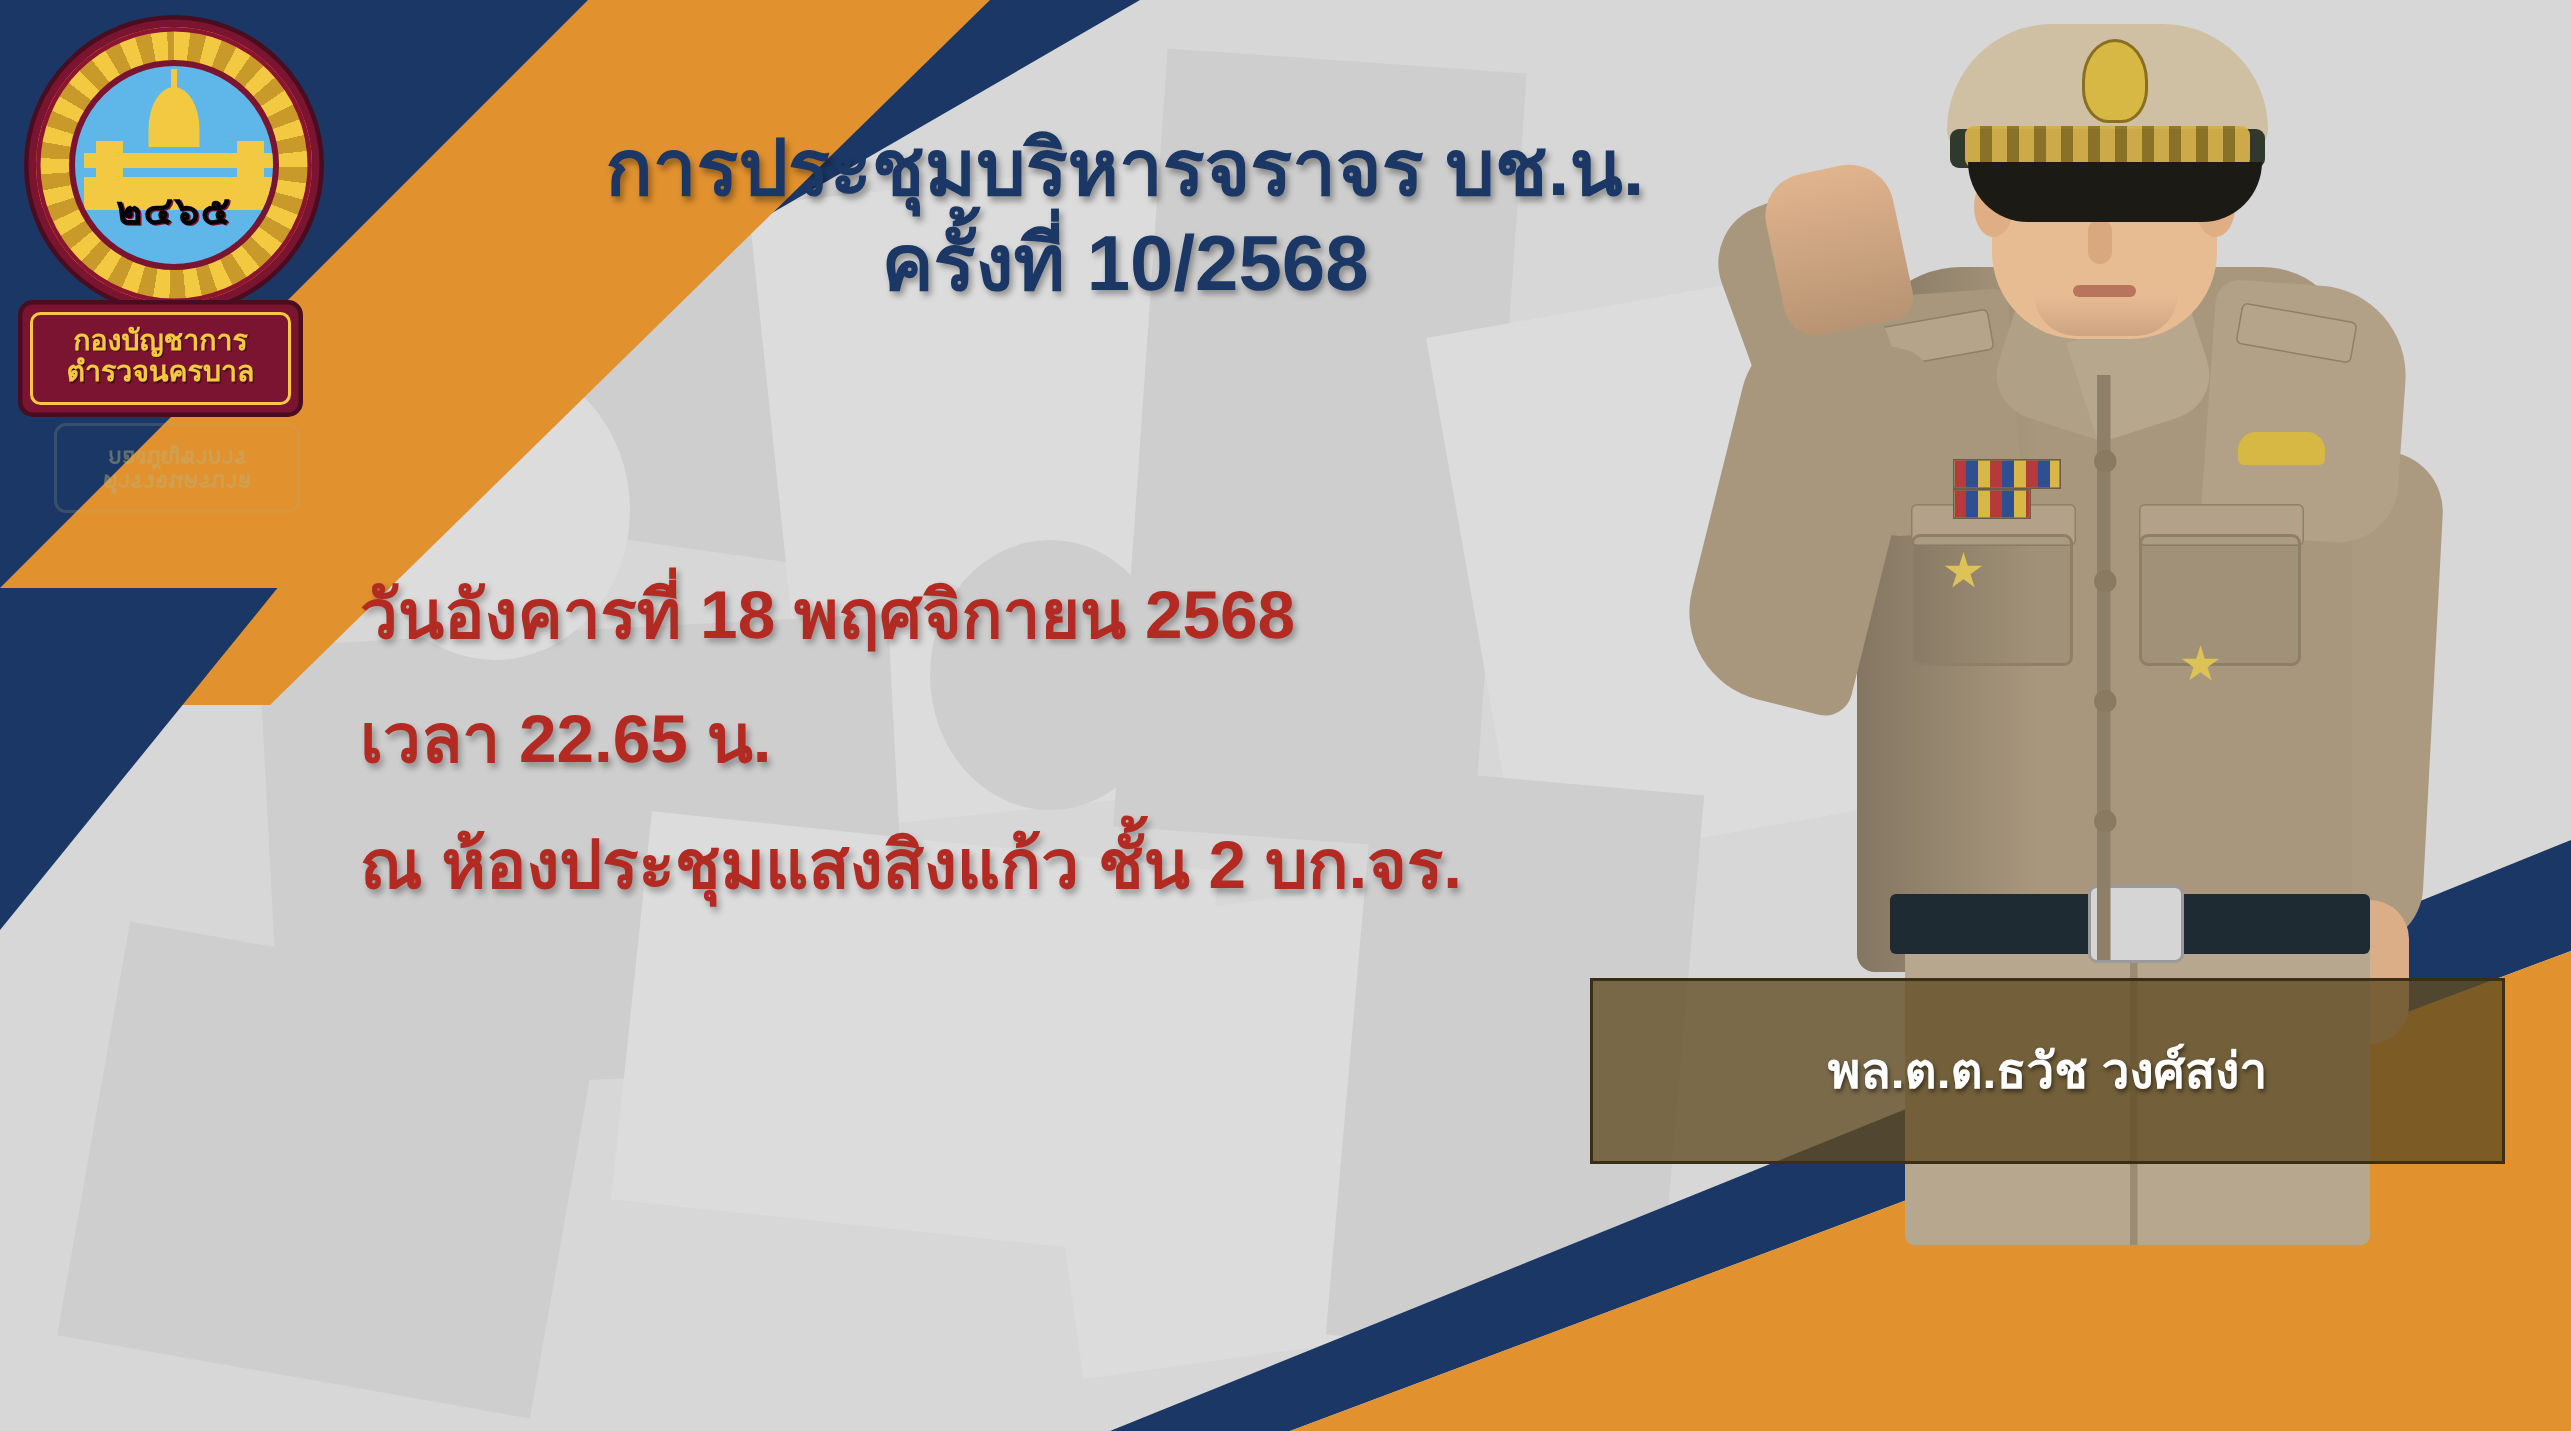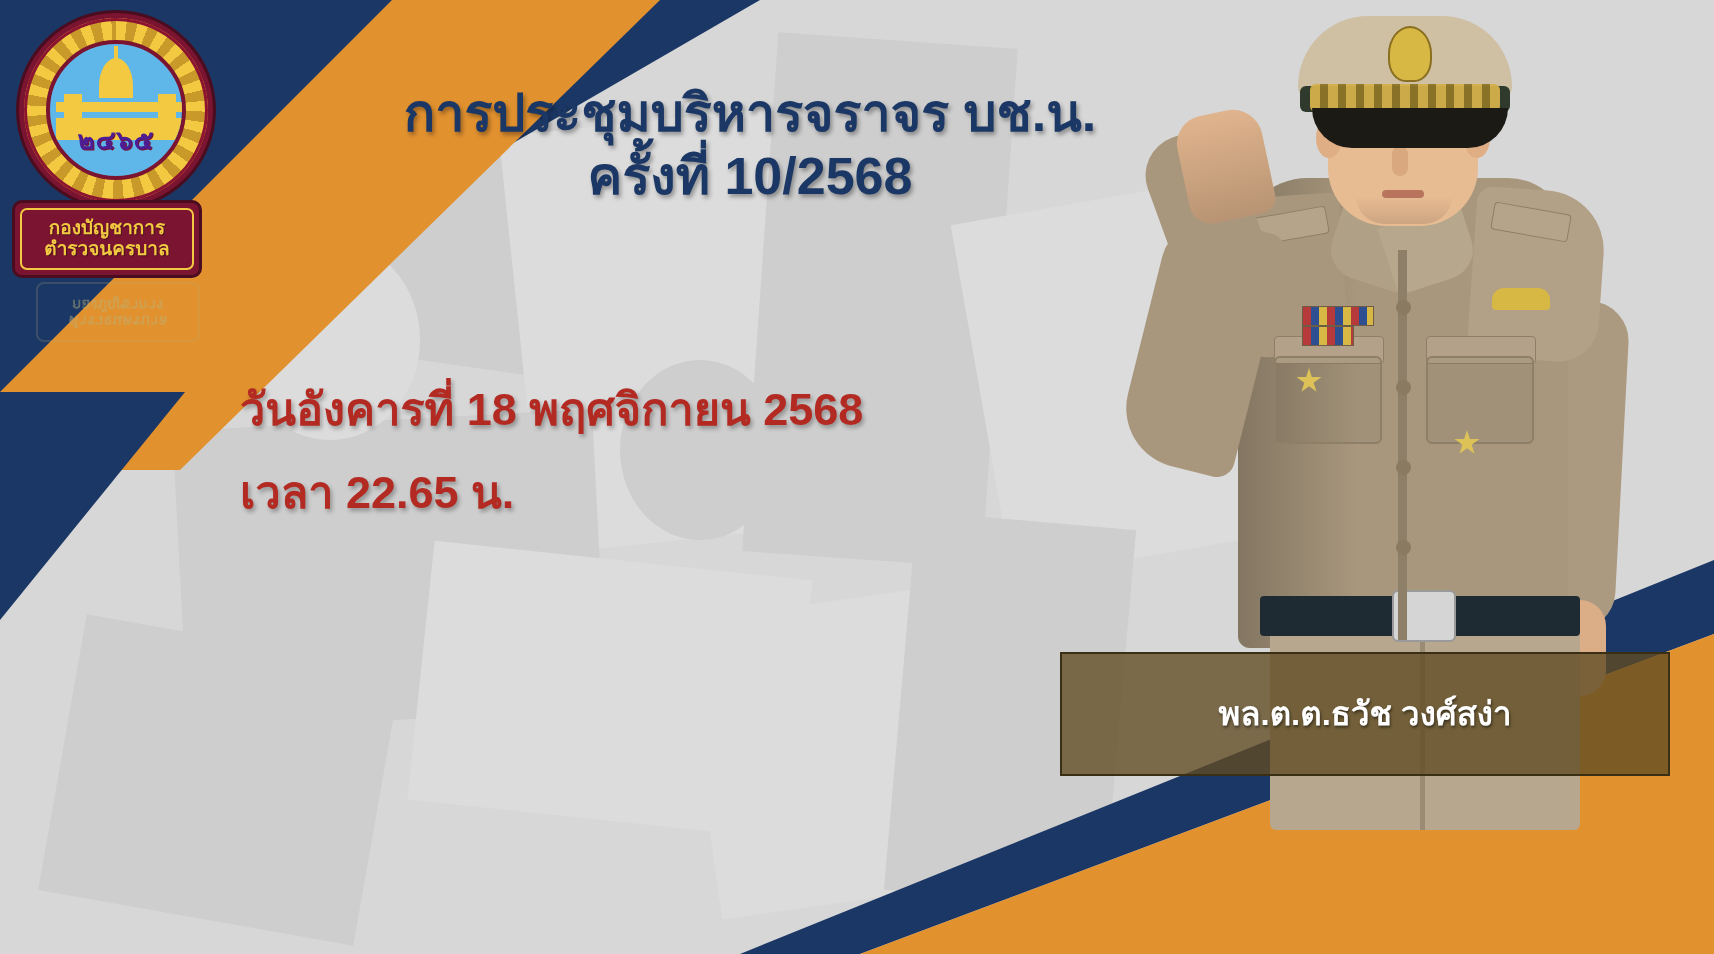--- a/index.html
+++ b/index.html
@@ -72,21 +72,21 @@
   .dome{
     position:absolute;left:50%;top:14px;transform:translateX(-50%);
     width:34px;height:40px;background:#f2c941;
     border-radius:50% 50% 0 0 / 70% 70% 0 0;
   }
   .spire{position:absolute;left:50%;top:2px;transform:translateX(-50%);
     width:4px;height:16px;background:#f2c941;}
   .hallbar{position:absolute;left:6px;width:126px;background:#f2c941;}
   .crest-year{
     position:absolute;left:0;right:0;bottom:16px;text-align:center;
-    color:#4c1d95;font-size:26px;font-weight:bold;letter-spacing:1px;
+    color:#000000;font-size:26px;font-weight:bold;letter-spacing:1px;
     text-shadow:1px 1px 0 #7b1430;
   }
   .banner{
     position:absolute;left:6px;top:196px;width:190px;height:78px;
     background:#7b1430;border:3px solid #4a0d20;border-radius:10px;
     box-sizing:border-box;display:flex;flex-direction:column;
     align-items:center;justify-content:center;
   }
   .banner-in{
     position:absolute;left:5px;top:5px;right:5px;bottom:5px;
@@ -286,20 +286,21 @@
   </div>
 
   <div id="title">
     <span>การประชุมบริหารจราจร บช.น.</span>
     <span class="l2">ครั้งที่  10/2568</span>
   </div>
 
   <div id="body">
     <div>วันอังคารที่ 18 พฤศจิกายน 2568</div>
     <div>เวลา 22.65 น.</div>
+    <div>ณ ห้องประชุมแสงสิงแก้ว ชั้น 2 บก.จร.</div>
   </div>
 
   <div id="officer">
     <div class="of arm-r"></div>
     <div class="of hand-r"></div>
     <div class="of torso"></div>
     <div class="of torso-sh"></div>
     <div class="of shoulder-l"></div>
     <div class="of shoulder-r"></div>
     <div class="of trouser"></div>

